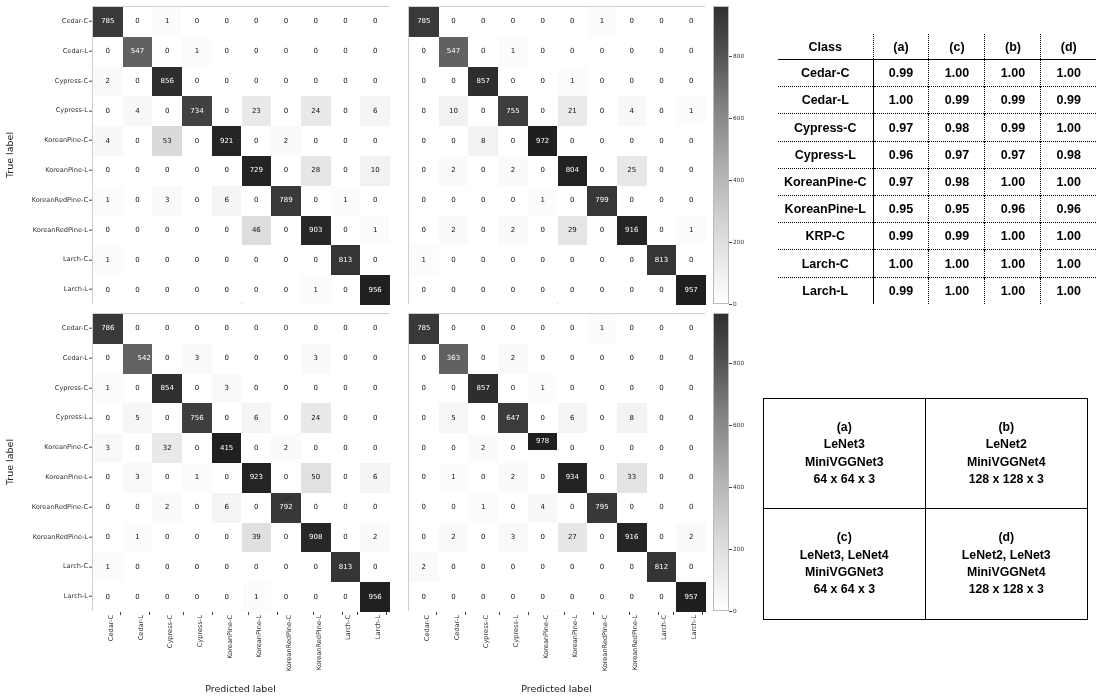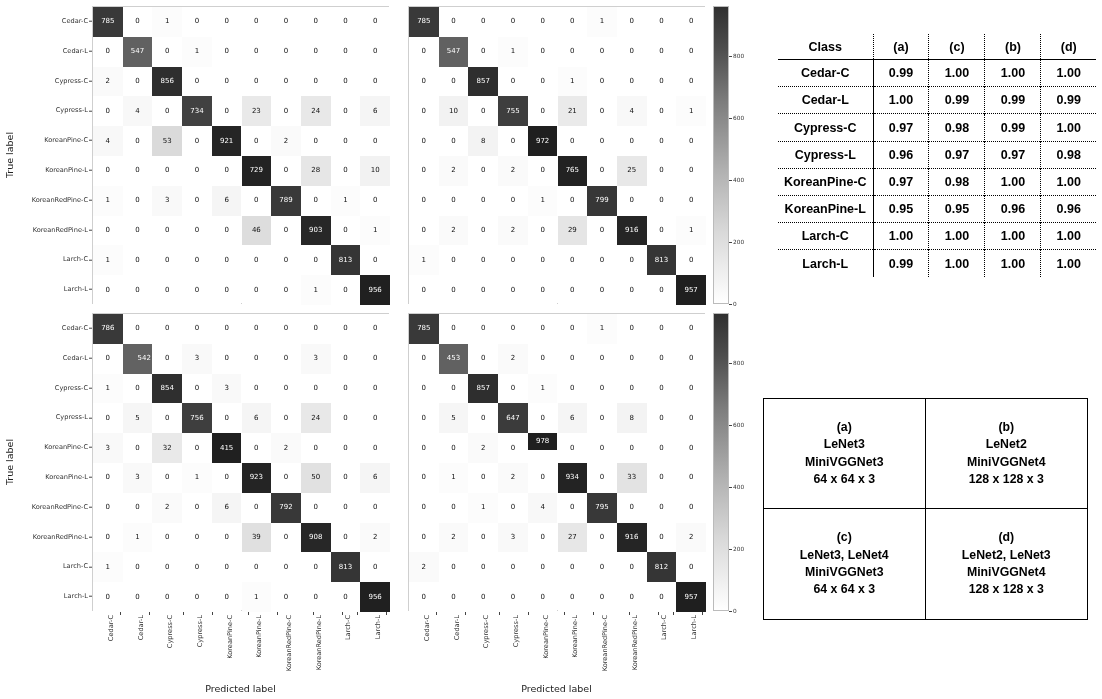--- a/index.html
+++ b/index.html
@@ -356,21 +356,21 @@
         <div class="cm-cell" style="left: 148.5px; top: 119.2px; width: 29.7px; height: 29.8px; background: rgb(255, 255, 255); color: rgb(17, 17, 17);">0</div>
         <div class="cm-cell" style="left: 178.2px; top: 119.2px; width: 29.7px; height: 29.8px; background: rgb(255, 255, 255); color: rgb(17, 17, 17);">0</div>
         <div class="cm-cell" style="left: 207.9px; top: 119.2px; width: 29.7px; height: 29.8px; background: rgb(255, 255, 255); color: rgb(17, 17, 17);">0</div>
         <div class="cm-cell" style="left: 237.6px; top: 119.2px; width: 29.7px; height: 29.8px; background: rgb(255, 255, 255); color: rgb(17, 17, 17);">0</div>
         <div class="cm-cell" style="left: 267.3px; top: 119.2px; width: 29.7px; height: 29.8px; background: rgb(255, 255, 255); color: rgb(17, 17, 17);">0</div>
         <div class="cm-cell" style="left: 0px; top: 149px; width: 29.7px; height: 29.8px; background: rgb(255, 255, 255); color: rgb(17, 17, 17);">0</div>
         <div class="cm-cell" style="left: 29.7px; top: 149px; width: 29.7px; height: 29.8px; background: rgb(250, 250, 250); color: rgb(17, 17, 17);">2</div>
         <div class="cm-cell" style="left: 59.4px; top: 149px; width: 29.7px; height: 29.8px; background: rgb(255, 255, 255); color: rgb(17, 17, 17);">0</div>
         <div class="cm-cell" style="left: 89.1px; top: 149px; width: 29.7px; height: 29.8px; background: rgb(250, 250, 250); color: rgb(17, 17, 17);">2</div>
         <div class="cm-cell" style="left: 118.8px; top: 149px; width: 29.7px; height: 29.8px; background: rgb(255, 255, 255); color: rgb(17, 17, 17);">0</div>
-        <div class="cm-cell" style="left: 148.5px; top: 149px; width: 29.7px; height: 29.8px; background: rgb(34, 34, 34); color: rgb(255, 255, 255);">765</div>
+        <div class="cm-cell" style="left: 148.5px; top: 149px; width: 29.7px; height: 29.8px; background: rgb(34, 34, 34); color: rgb(255, 255, 255);">804</div>
         <div class="cm-cell" style="left: 178.2px; top: 149px; width: 29.7px; height: 29.8px; background: rgb(255, 255, 255); color: rgb(17, 17, 17);">0</div>
         <div class="cm-cell" style="left: 207.9px; top: 149px; width: 29.7px; height: 29.8px; background: rgb(232, 232, 232); color: rgb(17, 17, 17);">25</div>
         <div class="cm-cell" style="left: 237.6px; top: 149px; width: 29.7px; height: 29.8px; background: rgb(255, 255, 255); color: rgb(17, 17, 17);">0</div>
         <div class="cm-cell" style="left: 267.3px; top: 149px; width: 29.7px; height: 29.8px; background: rgb(255, 255, 255); color: rgb(17, 17, 17);">0</div>
         <div class="cm-cell" style="left: 0px; top: 178.8px; width: 29.7px; height: 29.8px; background: rgb(255, 255, 255); color: rgb(17, 17, 17);">0</div>
         <div class="cm-cell" style="left: 29.7px; top: 178.8px; width: 29.7px; height: 29.8px; background: rgb(255, 255, 255); color: rgb(17, 17, 17);">0</div>
         <div class="cm-cell" style="left: 59.4px; top: 178.8px; width: 29.7px; height: 29.8px; background: rgb(255, 255, 255); color: rgb(17, 17, 17);">0</div>
         <div class="cm-cell" style="left: 89.1px; top: 178.8px; width: 29.7px; height: 29.8px; background: rgb(255, 255, 255); color: rgb(17, 17, 17);">0</div>
         <div class="cm-cell" style="left: 118.8px; top: 178.8px; width: 29.7px; height: 29.8px; background: rgb(252, 252, 252); color: rgb(17, 17, 17);">1</div>
         <div class="cm-cell" style="left: 148.5px; top: 178.8px; width: 29.7px; height: 29.8px; background: rgb(255, 255, 255); color: rgb(17, 17, 17);">0</div>
@@ -566,21 +566,21 @@
         <div class="cm-cell" style="left: 29.7px; top: 0px; width: 29.7px; height: 29.8px; background: rgb(255, 255, 255); color: rgb(17, 17, 17);">0</div>
         <div class="cm-cell" style="left: 59.4px; top: 0px; width: 29.7px; height: 29.8px; background: rgb(255, 255, 255); color: rgb(17, 17, 17);">0</div>
         <div class="cm-cell" style="left: 89.1px; top: 0px; width: 29.7px; height: 29.8px; background: rgb(255, 255, 255); color: rgb(17, 17, 17);">0</div>
         <div class="cm-cell" style="left: 118.8px; top: 0px; width: 29.7px; height: 29.8px; background: rgb(255, 255, 255); color: rgb(17, 17, 17);">0</div>
         <div class="cm-cell" style="left: 148.5px; top: 0px; width: 29.7px; height: 29.8px; background: rgb(255, 255, 255); color: rgb(17, 17, 17);">0</div>
         <div class="cm-cell" style="left: 178.2px; top: 0px; width: 29.7px; height: 29.8px; background: rgb(252, 252, 252); color: rgb(17, 17, 17);">1</div>
         <div class="cm-cell" style="left: 207.9px; top: 0px; width: 29.7px; height: 29.8px; background: rgb(255, 255, 255); color: rgb(17, 17, 17);">0</div>
         <div class="cm-cell" style="left: 237.6px; top: 0px; width: 29.7px; height: 29.8px; background: rgb(255, 255, 255); color: rgb(17, 17, 17);">0</div>
         <div class="cm-cell" style="left: 267.3px; top: 0px; width: 29.7px; height: 29.8px; background: rgb(255, 255, 255); color: rgb(17, 17, 17);">0</div>
         <div class="cm-cell" style="left: 0px; top: 29.8px; width: 29.7px; height: 29.8px; background: rgb(255, 255, 255); color: rgb(17, 17, 17);">0</div>
-        <div class="cm-cell" style="left: 29.7px; top: 29.8px; width: 29.7px; height: 29.8px; background: rgb(97, 97, 97); color: rgb(255, 255, 255);">453</div>
+        <div class="cm-cell" style="left: 29.7px; top: 29.8px; width: 29.7px; height: 29.8px; background: rgb(97, 97, 97); color: rgb(255, 255, 255);">363</div>
         <div class="cm-cell" style="left: 59.4px; top: 29.8px; width: 29.7px; height: 29.8px; background: rgb(255, 255, 255); color: rgb(17, 17, 17);">0</div>
         <div class="cm-cell" style="left: 89.1px; top: 29.8px; width: 29.7px; height: 29.8px; background: rgb(250, 250, 250); color: rgb(17, 17, 17);">2</div>
         <div class="cm-cell" style="left: 118.8px; top: 29.8px; width: 29.7px; height: 29.8px; background: rgb(255, 255, 255); color: rgb(17, 17, 17);">0</div>
         <div class="cm-cell" style="left: 148.5px; top: 29.8px; width: 29.7px; height: 29.8px; background: rgb(255, 255, 255); color: rgb(17, 17, 17);">0</div>
         <div class="cm-cell" style="left: 178.2px; top: 29.8px; width: 29.7px; height: 29.8px; background: rgb(255, 255, 255); color: rgb(17, 17, 17);">0</div>
         <div class="cm-cell" style="left: 207.9px; top: 29.8px; width: 29.7px; height: 29.8px; background: rgb(255, 255, 255); color: rgb(17, 17, 17);">0</div>
         <div class="cm-cell" style="left: 237.6px; top: 29.8px; width: 29.7px; height: 29.8px; background: rgb(255, 255, 255); color: rgb(17, 17, 17);">0</div>
         <div class="cm-cell" style="left: 267.3px; top: 29.8px; width: 29.7px; height: 29.8px; background: rgb(255, 255, 255); color: rgb(17, 17, 17);">0</div>
         <div class="cm-cell" style="left: 0px; top: 59.6px; width: 29.7px; height: 29.8px; background: rgb(255, 255, 255); color: rgb(17, 17, 17);">0</div>
         <div class="cm-cell" style="left: 29.7px; top: 59.6px; width: 29.7px; height: 29.8px; background: rgb(255, 255, 255); color: rgb(17, 17, 17);">0</div>
@@ -760,20 +760,27 @@
           <td>1.00</td>
         </tr>
         <tr>
           <td>KoreanPine-L</td>
           <td>0.95</td>
           <td>0.95</td>
           <td>0.96</td>
           <td>0.96</td>
         </tr>
         <tr>
+          <td>KRP-C</td>
+          <td>0.99</td>
+          <td>0.99</td>
+          <td>1.00</td>
+          <td>1.00</td>
+        </tr>
+        <tr>
           <td>Larch-C</td>
           <td>1.00</td>
           <td>1.00</td>
           <td>1.00</td>
           <td>1.00</td>
         </tr>
         <tr>
           <td>Larch-L</td>
           <td>0.99</td>
           <td>1.00</td>

